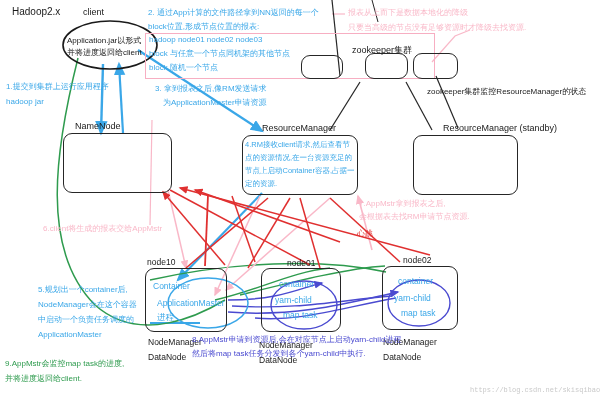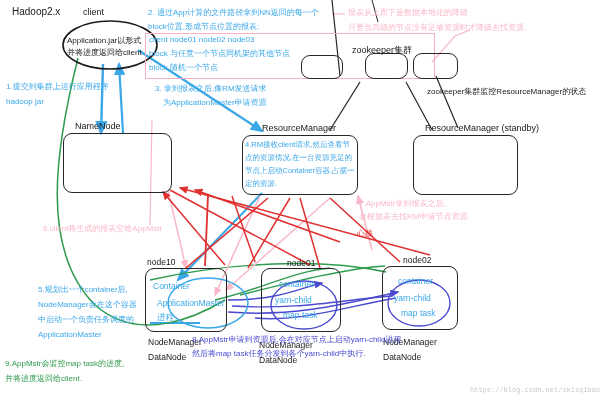--- a/index.html
+++ b/index.html
@@ -181,21 +181,21 @@
   <div class="lbl k-black fs8" style="left:67px; top:36px;">Application.jar以形式</div>
   <div class="lbl k-black fs8" style="left:67px; top:48px;">并将进度返回给client</div>
 
   <div class="lbl k-blue fs8" style="left:6px; top:82px;">1.提交到集群上运行应用程序</div>
   <div class="lbl k-blue fs8" style="left:6px; top:97px;">hadoop jar</div>
 
   <div class="lbl k-blue fs8" style="left:148px; top:8px;">2. 通过App计算的文件路径拿到NN返回的每一个</div>
   <div class="lbl k-blue fs8" style="left:148px; top:22px;text-align:center;">block位置,形成节点位置的报表:</div>
 
   <div class="pink-box" style="left:145px; top:33px; width:288px; height:44px;"></div>
-  <div class="lbl k-blue fs8" style="left:149px; top:35px;">client node01 node02 node03</div>
+  <div class="lbl k-blue fs8" style="left:149px; top:35px;">hadoop node01 node02 node03</div>
   <div class="lbl k-blue fs8" style="left:149px; top:49px;">block 与任意一个节点同机架的其他节点</div>
   <div class="lbl k-blue fs8" style="left:149px; top:63px;">block 随机一个节点</div>
 
   <div class="lbl k-pink fs8" style="left:348px; top:8px;">报表从上而下是数据本地化的降级</div>
   <div class="lbl k-pink fs8" style="left:348px; top:23px;">只要当高级的节点没有足够资源时才降级去找资源.</div>
 
   <div class="lbl k-blue fs8" style="left:155px; top:84px;">3. 拿到报表之后,像RM发送请求</div>
   <div class="lbl k-blue fs8" style="left:163px; top:98px;">为ApplicationMaster申请资源</div>
 
   <div class="lbl k-black fs9" style="left:352px; top:45px;">zookeeper集群</div>
@@ -208,21 +208,21 @@
   <div class="lbl k-black fs9" style="left:75px; top:121px;text-align:center;">NameNode</div>
   <div class="node-box" style="left:63px; top:133px; width:107px; height:58px;"></div>
 
   <div class="lbl k-black fs9" style="left:262px; top:123px;">ResourceManager</div>
   <div class="node-box" style="left:242px; top:135px; width:114px; height:58px;"></div>
   <div class="lbl k-blue fs75" style="left:245px; top:140px;">4.RM接收client请求,然后查看节</div>
   <div class="lbl k-blue fs75" style="left:245px; top:153px;">点的资源情况,在一台资源充足的</div>
   <div class="lbl k-blue fs75" style="left:245px; top:166px;">节点上启动Container容器,占据一</div>
   <div class="lbl k-blue fs75" style="left:245px; top:179px;">定的资源.</div>
 
-  <div class="lbl k-black fs9" style="left:425px; top:123px;">ResourceManager (standby)</div>
+  <div class="lbl k-black fs9" style="left:443px; top:123px;">ResourceManager (standby)</div>
   <div class="node-box" style="left:413px; top:135px; width:103px; height:58px;"></div>
 
   <div class="lbl k-pink fs8" style="left:43px; top:224px;">6.client将生成的报表交给AppMstr</div>
 
   <div class="lbl k-pink fs8" style="left:359px; top:199px;">7.AppMstr拿到报表之后,</div>
   <div class="lbl k-pink fs8" style="left:359px; top:212px;">会根据表去找RM申请节点资源.</div>
 
   <div class="lbl k-red fs8" style="left:357px; top:229px;">心跳</div>
 
   <div class="lbl k-blue fs8" style="left:38px; top:285px;">5.规划出一个container后,</div>

